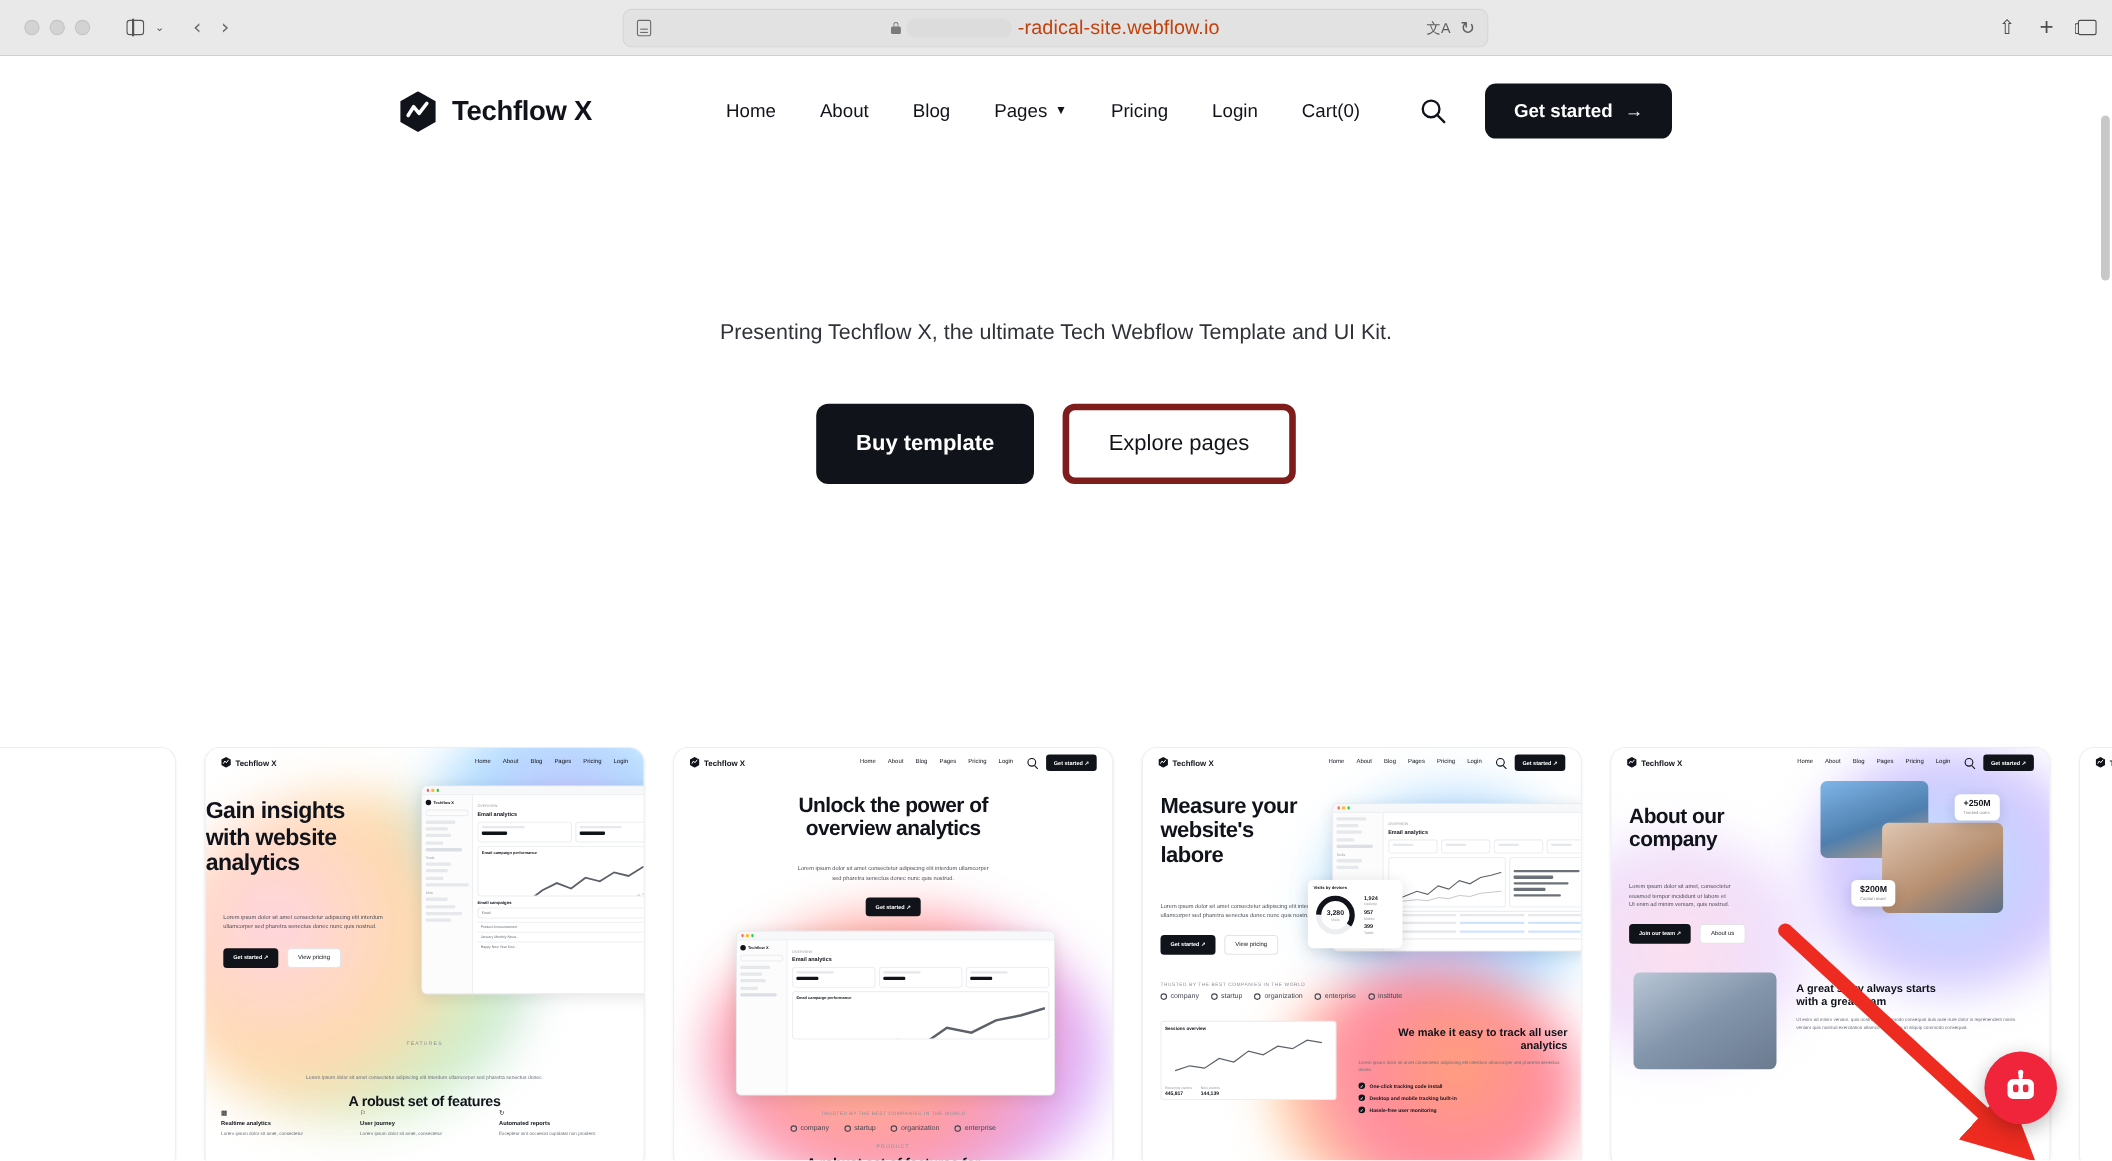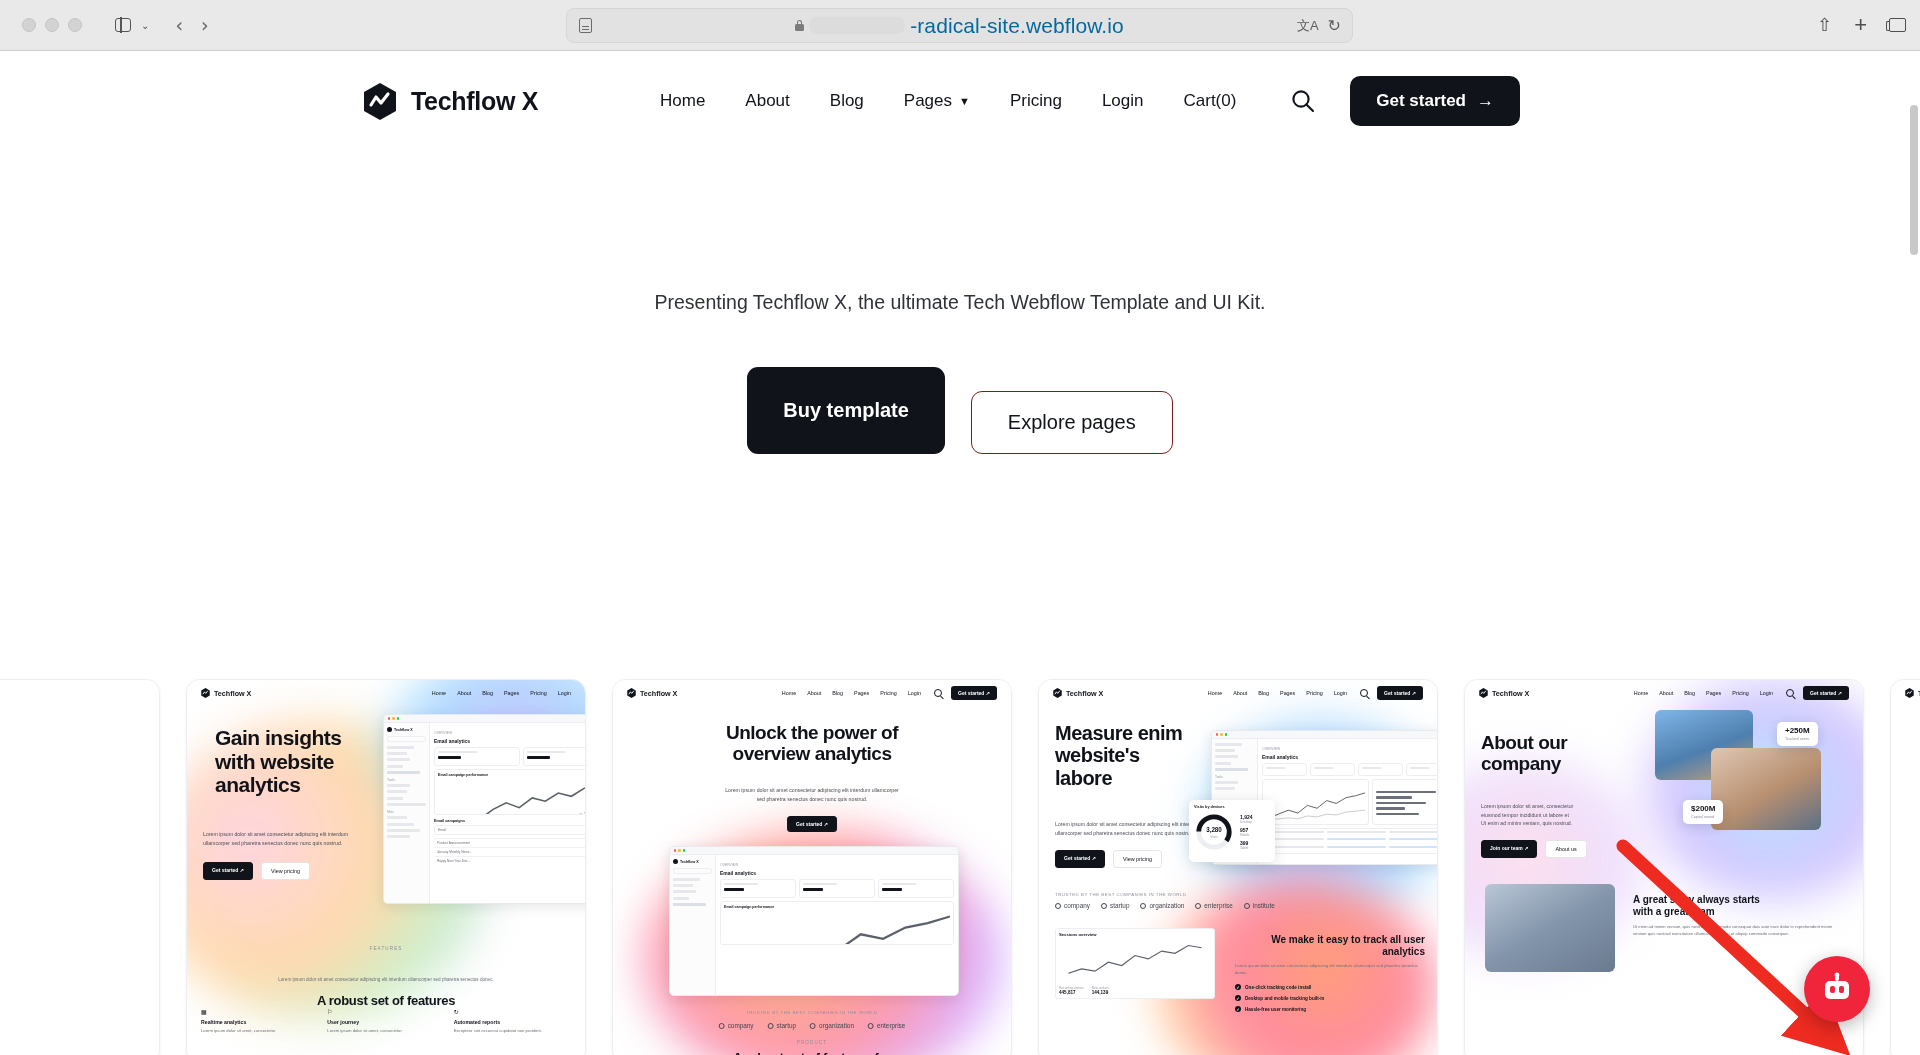--- a/index.html
+++ b/index.html
@@ -46,21 +46,21 @@
   .reader-icon{ width:13px;height:15px;border:1.5px solid #6b6b6b;border-radius:2px;position:relative;}
   .reader-icon::before{content:"";position:absolute;left:2px;top:7px;width:7px;height:1.2px;background:#6b6b6b;box-shadow:0 3px 0 #6b6b6b;}
   .url-center{ flex:1; display:flex; align-items:center; justify-content:center; gap:5px; }
   .lock-ico{ width:9px;height:11px;position:relative; }
   .lock-ico .body{ position:absolute;bottom:0;width:9px;height:7px;background:#7b7b7b;border-radius:1.5px; }
   .lock-ico .shackle{ position:absolute;top:0;left:2px;width:5px;height:5px;border:1.5px solid #7b7b7b;border-bottom:none;border-radius:3px 3px 0 0; }
   .url-redacted{
     display:inline-block; width:96px; height:17px;
     background:#dcdcdc; border-radius:9px;
   }
-  .url-text{ font-size:21px; color:#0369a1; letter-spacing:0.1px; }
+  .url-text{ font-size:18px; color:#c2410c; letter-spacing:0.1px; }
   .urlbar .u-right{ position:absolute; right:11px; display:flex; align-items:center; gap:9px; color:#5d5d5d; }
   .translate-ico{ font-size:13px; }
   .reload-ico{ font-size:16px; }
   .chrome-right{ position:absolute; right:14px; display:flex; align-items:center; gap:22px; color:#4e4e4e; }
   .share-ico{ font-size:18px; }
   .plus-ico{ font-size:22px; font-weight:300; }
   .tabs-ico{ width:17px;height:14px;border:1.6px solid #4e4e4e;border-radius:2px;position:relative; }
   .tabs-ico::before{content:"";position:absolute;left:-4px;top:2px;width:3px;height:8px;border:1.6px solid #4e4e4e;border-right:none;border-radius:2px 0 0 2px;}
 
   
@@ -97,21 +97,21 @@
   .hero p{
     margin-top:36px; font-size:19.5px; color:#2f3238;
   }
   .hero-actions{ margin-top:53px; display:flex; justify-content:center; gap:26px; }
   .btn-primary{
     background:#10131a;color:#fff;font-size:20px;font-weight:700;
     padding:19px 36px;border-radius:11px;border:none;cursor:pointer;
   }
   .btn-secondary{
     background:#fff;color:#10131a;font-size:20px;
-    padding:19px 36px;border-radius:11px;border:1px solid #7f1d1d;cursor:pointer;margin-top:24px;
+    padding:19px 36px;border-radius:11px;border:6px solid #7f1d1d;cursor:pointer;
   }
 
   
   .carousel{
     position:absolute; left:0; top:628px; width:1920px; height:395px;
     display:flex; gap:26px; padding-left:-60px;
   }
   .tcard{
     position:relative; flex:0 0 400px; height:385px; border-radius:14px;
     background:#fff; border:1px solid #eceef1; overflow:hidden;
@@ -336,21 +336,21 @@
           <div class="tnav-links">
             <span>Home</span>
               <span>About</span>
             <span>Blog</span>
               <span>Pages</span>
             <span>Pricing</span>
               <span>Login</span>
           </div>
         </div>
 
-        <div class="thero-title" style="left:28px;top:46px;font-size:21px;width:180px;">
+        <div class="thero-title" style="left:0;top:46px;font-size:21px;width:180px;">
           <span>Gain insights</span><br>
           <span>with website</span><br>
           <span>analytics</span>
         </div>
         <div class="tbody-text" style="left:16px;top:150px;width:200px;">
           <span>Lorem ipsum dolor sit amet consectetur adipiscing elit interdum</span><br>
           <span>ullamcorper sed pharetra senectus donec nunc quis nostrud.</span>
         </div>
         <div class="tbtns" style="left:16px;top:182px;">
           <span class="tb-dark">Get started  ↗</span>
@@ -571,21 +571,21 @@
             <span>Pricing</span>
               <span>Login</span>
           </div>
           <div class="tnav-right">
             <div class="tsearch"></div>
             <div class="tcta">Get started  ↗</div>
           </div>
         </div>
 
         <div class="thero-title" style="left:16px;top:42px;font-size:20px;width:170px;">
-          <span>Measure enim</span><br>
+          <span>Measure your</span><br>
           <span>website's</span><br>
           <span>labore</span>
         </div>
         <div class="tbody-text" style="left:16px;top:140px;width:200px;">
           <span>Lorem ipsum dolor sit amet consectetur adipiscing elit interdum</span><br>
           <span>ullamcorper sed pharetra senectus donec nunc quis nostrud.</span>
         </div>
         <div class="tbtns" style="left:16px;top:170px;">
           <span class="tb-dark">Get started  ↗</span>
           <span class="tb-light">View pricing</span>

